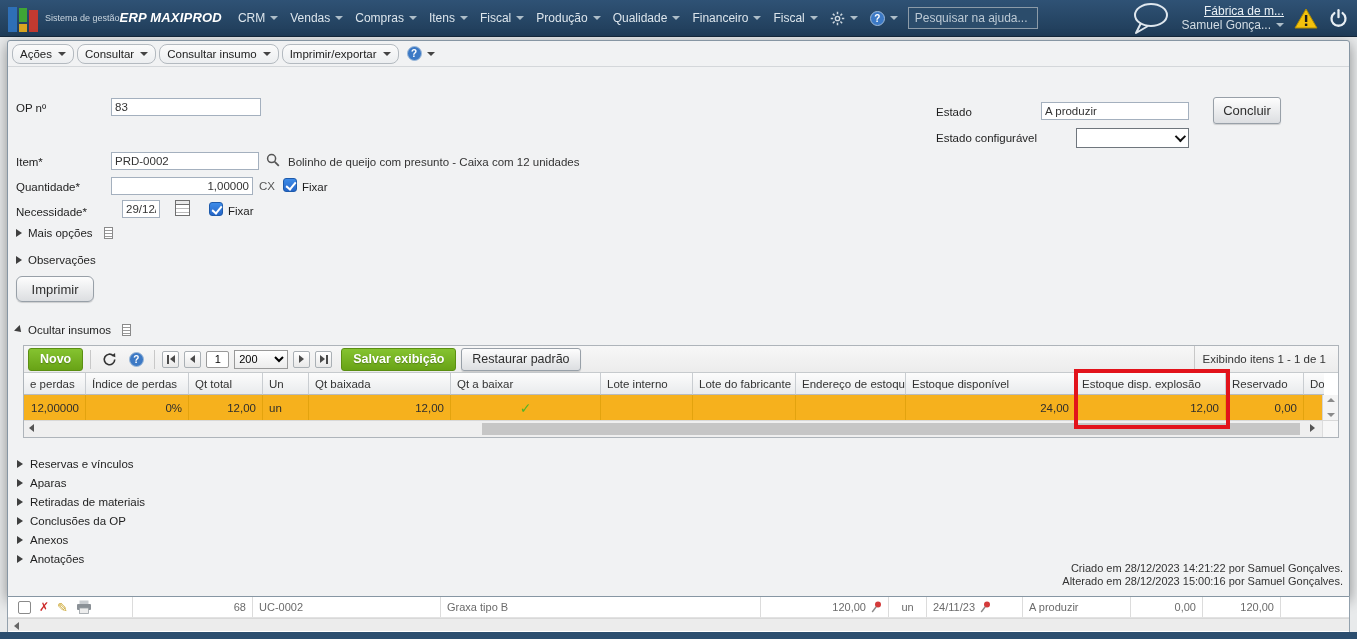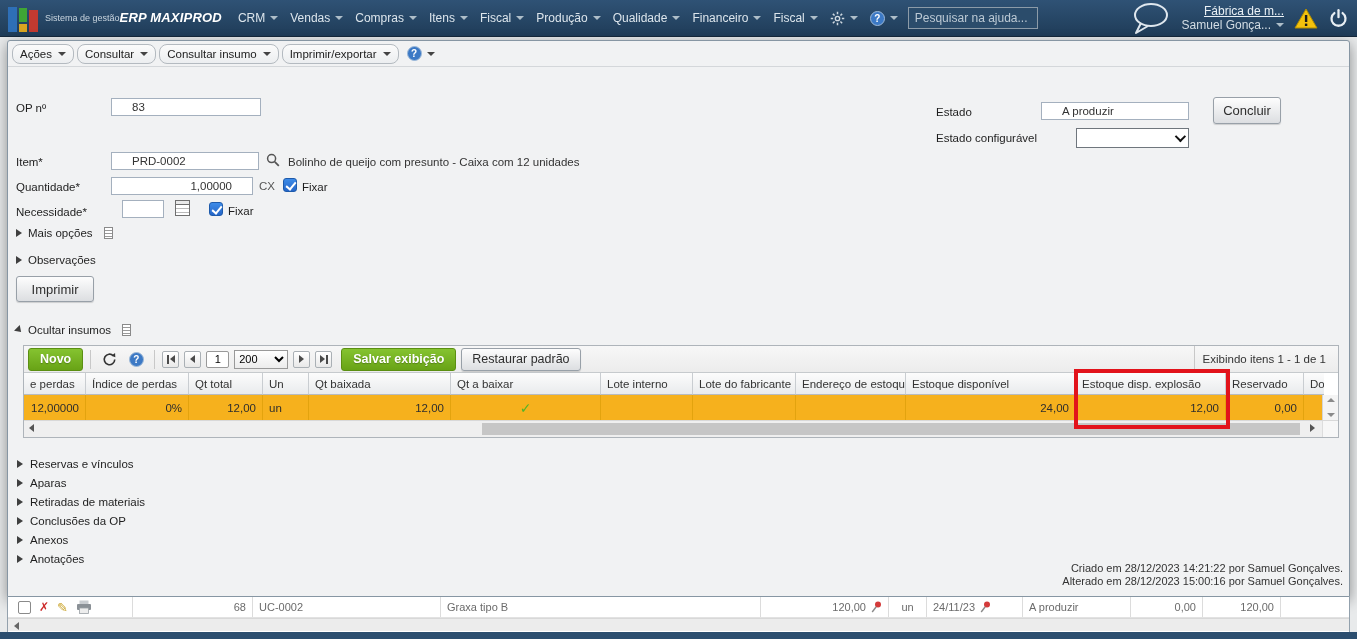--- a/index.html
+++ b/index.html
@@ -67,21 +67,21 @@
     border-radius:8px; padding:0 7px; display:inline-flex; align-items:center; gap:6px;
     font-size:11.5px; color:#222; cursor:pointer; white-space:nowrap;
   }
   .tb-btn .chev { border-top-color:#444; }
   .tb-help { height:20px; display:inline-flex; align-items:center; gap:5px; padding:0 5px; cursor:pointer; }
 
   .formarea { position:absolute; left:0; top:53px; right:0; height:252px; }
   .flabel { position:absolute; font-size:11.5px; color:#1E1E1E; white-space:nowrap; }
   .finput {
     position:absolute; height:18px; border:1px solid #A4B0BE; background:#fff;
-    font-size:11.5px; color:#333; padding:0 20px; font-family:inherit;
+    font-size:11.5px; color:#333; padding:0 3px; font-family:inherit;
   }
   .btn-gray {
     background:linear-gradient(#FDFDFD,#DCDEE1); border:1px solid #98A0A8; border-radius:3px;
     color:#2E2E2E; font-size:13px; font-family:inherit; cursor:pointer; box-shadow:0 1px 1px rgba(0,0,0,.15);
   }
   .sel-box {
     position:absolute; height:20px; border:1px solid #6f767d; background:#fff; display:flex;
     align-items:center; justify-content:flex-end; padding:0 5px; cursor:pointer;
   }
   .sel-chev { width:8px; height:8px; border-right:2px solid #111; border-bottom:2px solid #111; transform:rotate(45deg) translateY(-2px); }
@@ -326,21 +326,21 @@
       <span class="toggle-row" style="left:8px; top:133px;">
         <i class="tree"></i>
         <span>Mais opções</span>
         <span class="note"></span>
       </span>
       <span class="toggle-row" style="left:8px; top:160px;">
         <i class="tree"></i>
         <span>Observações</span>
       </span>
 
-      <button class="btn-gray" style="position:absolute; left:8px; top:182px; width:78px; height:26px;">Imprimir</button>
+      <button class="btn-gray" style="position:absolute; left:8px; top:182px; width:78px; height:26px;border-radius:6px;">Imprimir</button>
 
       <span class="toggle-row" style="left:8px; top:230px;">
         <i class="tree exp"></i>
         <span>Ocultar insumos</span>
         <span class="note"></span>
       </span>
     </div>
 
     <div class="grid">
       <div class="grid-toolbar">

